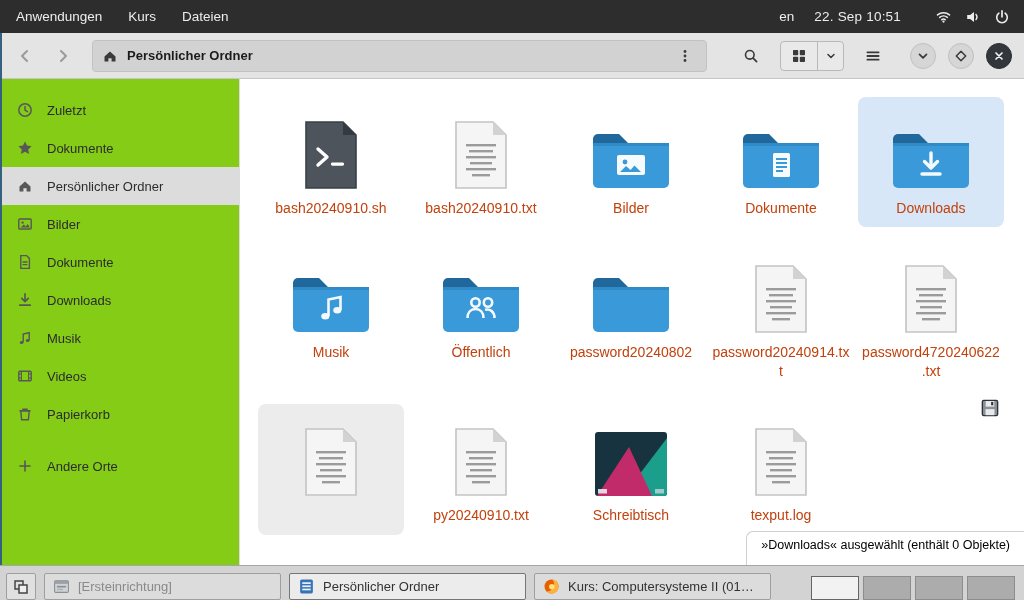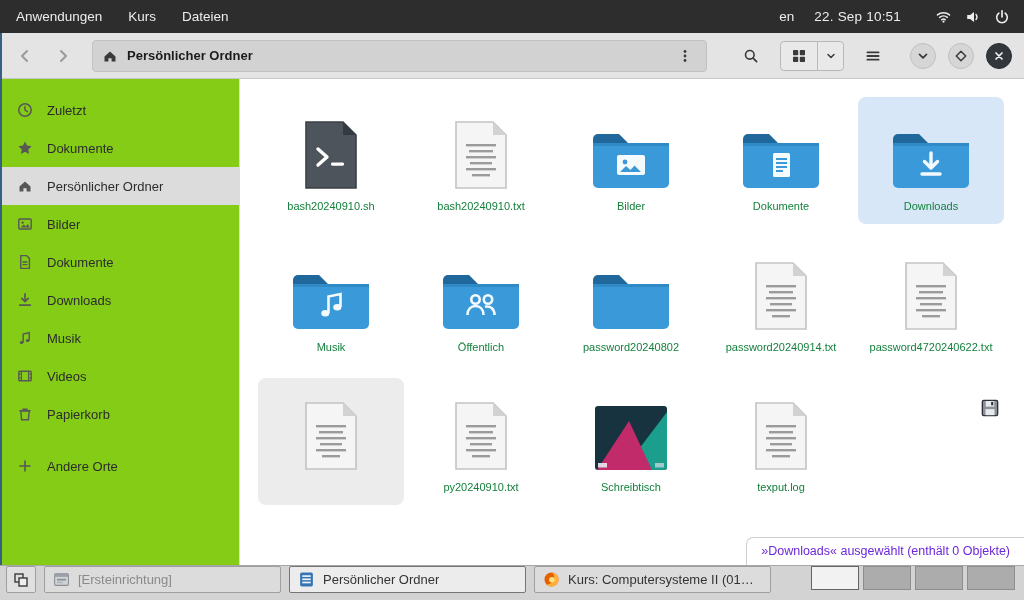--- a/index.html
+++ b/index.html
@@ -43,28 +43,28 @@
   .side-item.other{margin-top:14px}
   .side-item .icon{width:16px;height:16px;flex:0 0 16px}
 
   
   .content{flex:1;position:relative;background:#fff;padding:18px 0 0 16px;overflow:hidden}
   .grid{display:grid;grid-template-columns:repeat(5,150px);row-gap:14px;justify-items:center}
   .cell{width:146px;border-radius:8px;padding:10px 2px 10px;display:flex;flex-direction:column;align-items:center}
   .cell.selected{background:#d7e7f8}
   .cell.hover{background:#ececec}
   .iconbox{height:84px;display:flex;align-items:flex-end;justify-content:center}
-  .cell .label{margin-top:8px;font-size:11px;color:#15803d;text-align:center;line-height:1.32;max-width:138px;overflow-wrap:anywhere}
+  .cell .label{margin-top:8px;font-size:14px;color:#c2410c;text-align:center;line-height:1.32;max-width:138px;overflow-wrap:anywhere}
 
   .floppy-emblem{position:absolute;left:741px;top:320px;width:18px;height:18px}
 
-  .statuspop{position:absolute;right:0;bottom:0;background:#fff;border:1px solid #cfcfcf;border-right:0;border-bottom:0;border-top-left-radius:7px;padding:6px 14px 7px;font-size:12.5px;color:#6d28d9;white-space:nowrap;z-index:4}
+  .statuspop{position:absolute;right:0;bottom:0;background:#fff;border:1px solid #cfcfcf;border-right:0;border-bottom:0;border-top-left-radius:7px;padding:6px 14px 13px;font-size:12.5px;color:#000000;white-space:nowrap;z-index:4}
 
   
-  .taskbar{flex:0 0 35px;background:#d3d3d3;border-top:1px solid #a6a6a6;display:flex;align-items:flex-start;gap:8px;padding:0 6px}
+  .taskbar{flex:0 0 35px;background:#d3d3d3;border-top:1px solid #a6a6a6;display:flex;align-items:flex-end;gap:8px;padding:0 6px}
   .deskbtn{width:30px;height:27px;background:#e0e0e0;border:1px solid #9f9f9f;border-radius:2px;display:flex;align-items:center;justify-content:center}
   .task{width:237px;height:27px;display:flex;align-items:center;gap:8px;padding:0 8px;background:#dcdcdc;border:1px solid #9f9f9f;border-radius:2px;font-size:13px;color:#333}
   .task .label{white-space:nowrap;overflow:hidden;text-overflow:ellipsis}
   .task.active{background:#ececec;border-color:#767676}
   .task.muted .label{color:#8a8a8a}
   .task .ticon{flex:0 0 17px;width:17px;height:17px}
   .workspaces{margin-left:auto;display:flex;gap:4px;padding-right:3px}
   .ws{width:48px;height:24px;background:#acacac;border:1px solid #8d8d8d}
   .ws.active{background:#f2f2f2;border-color:#666}
 </style>

